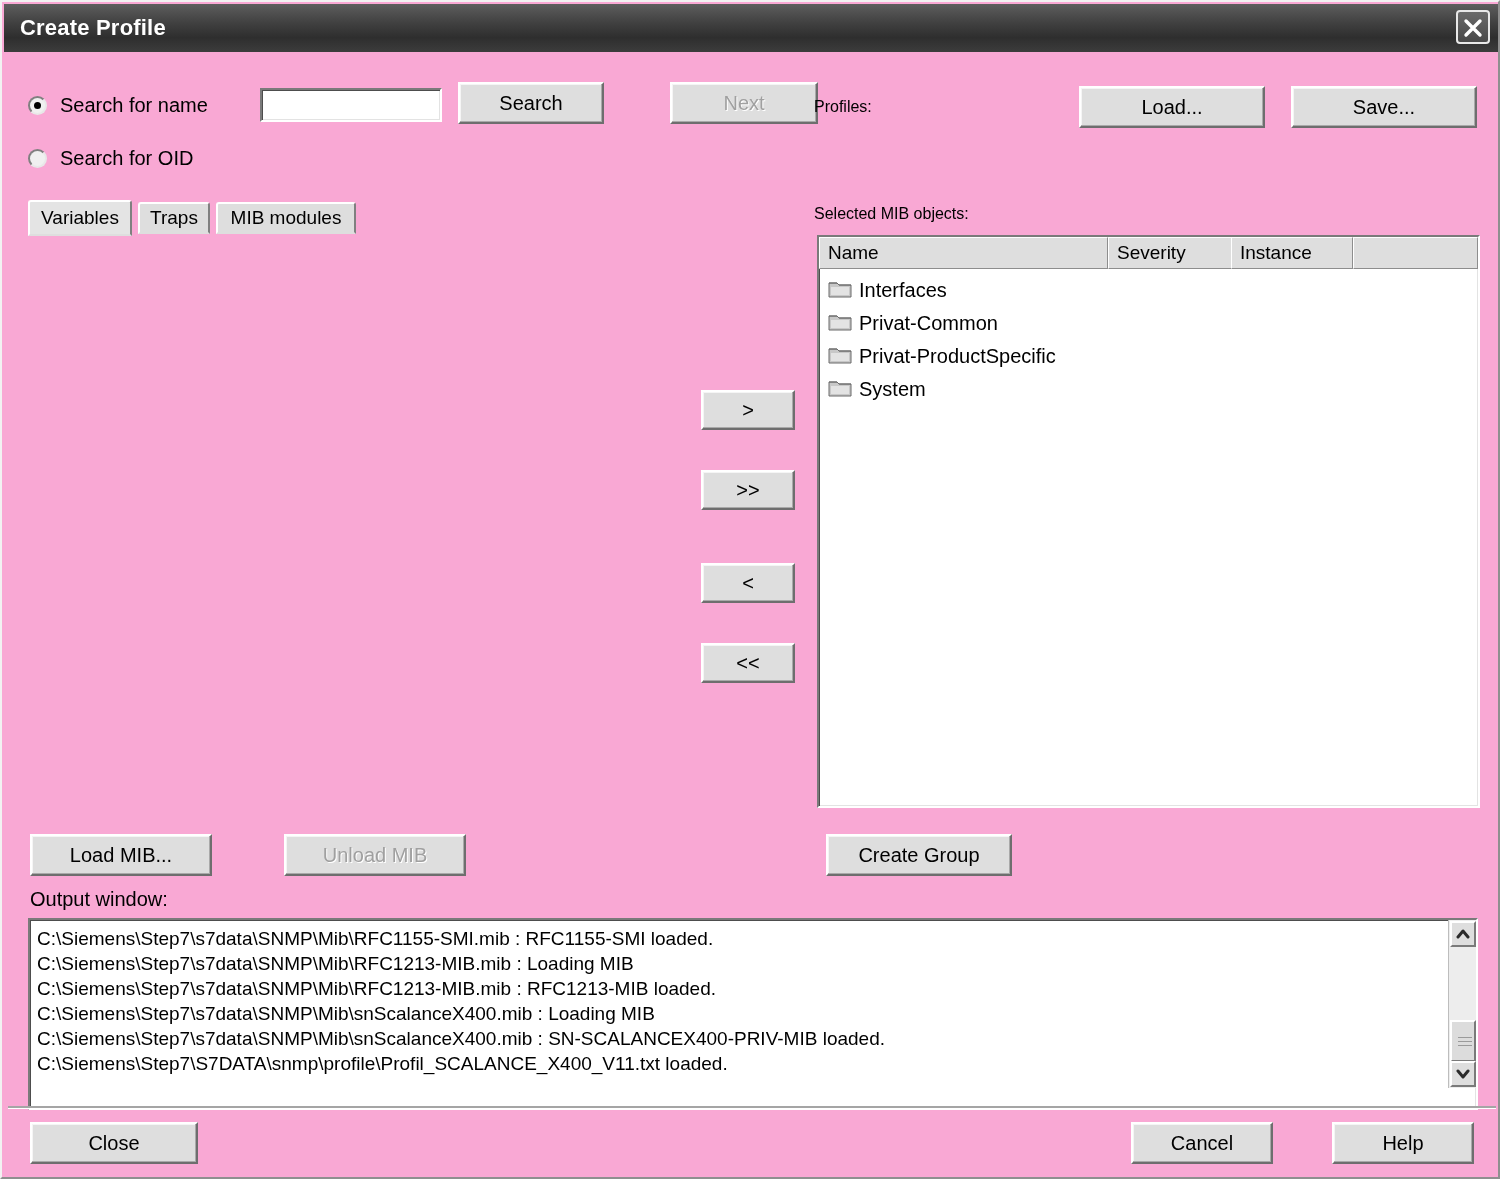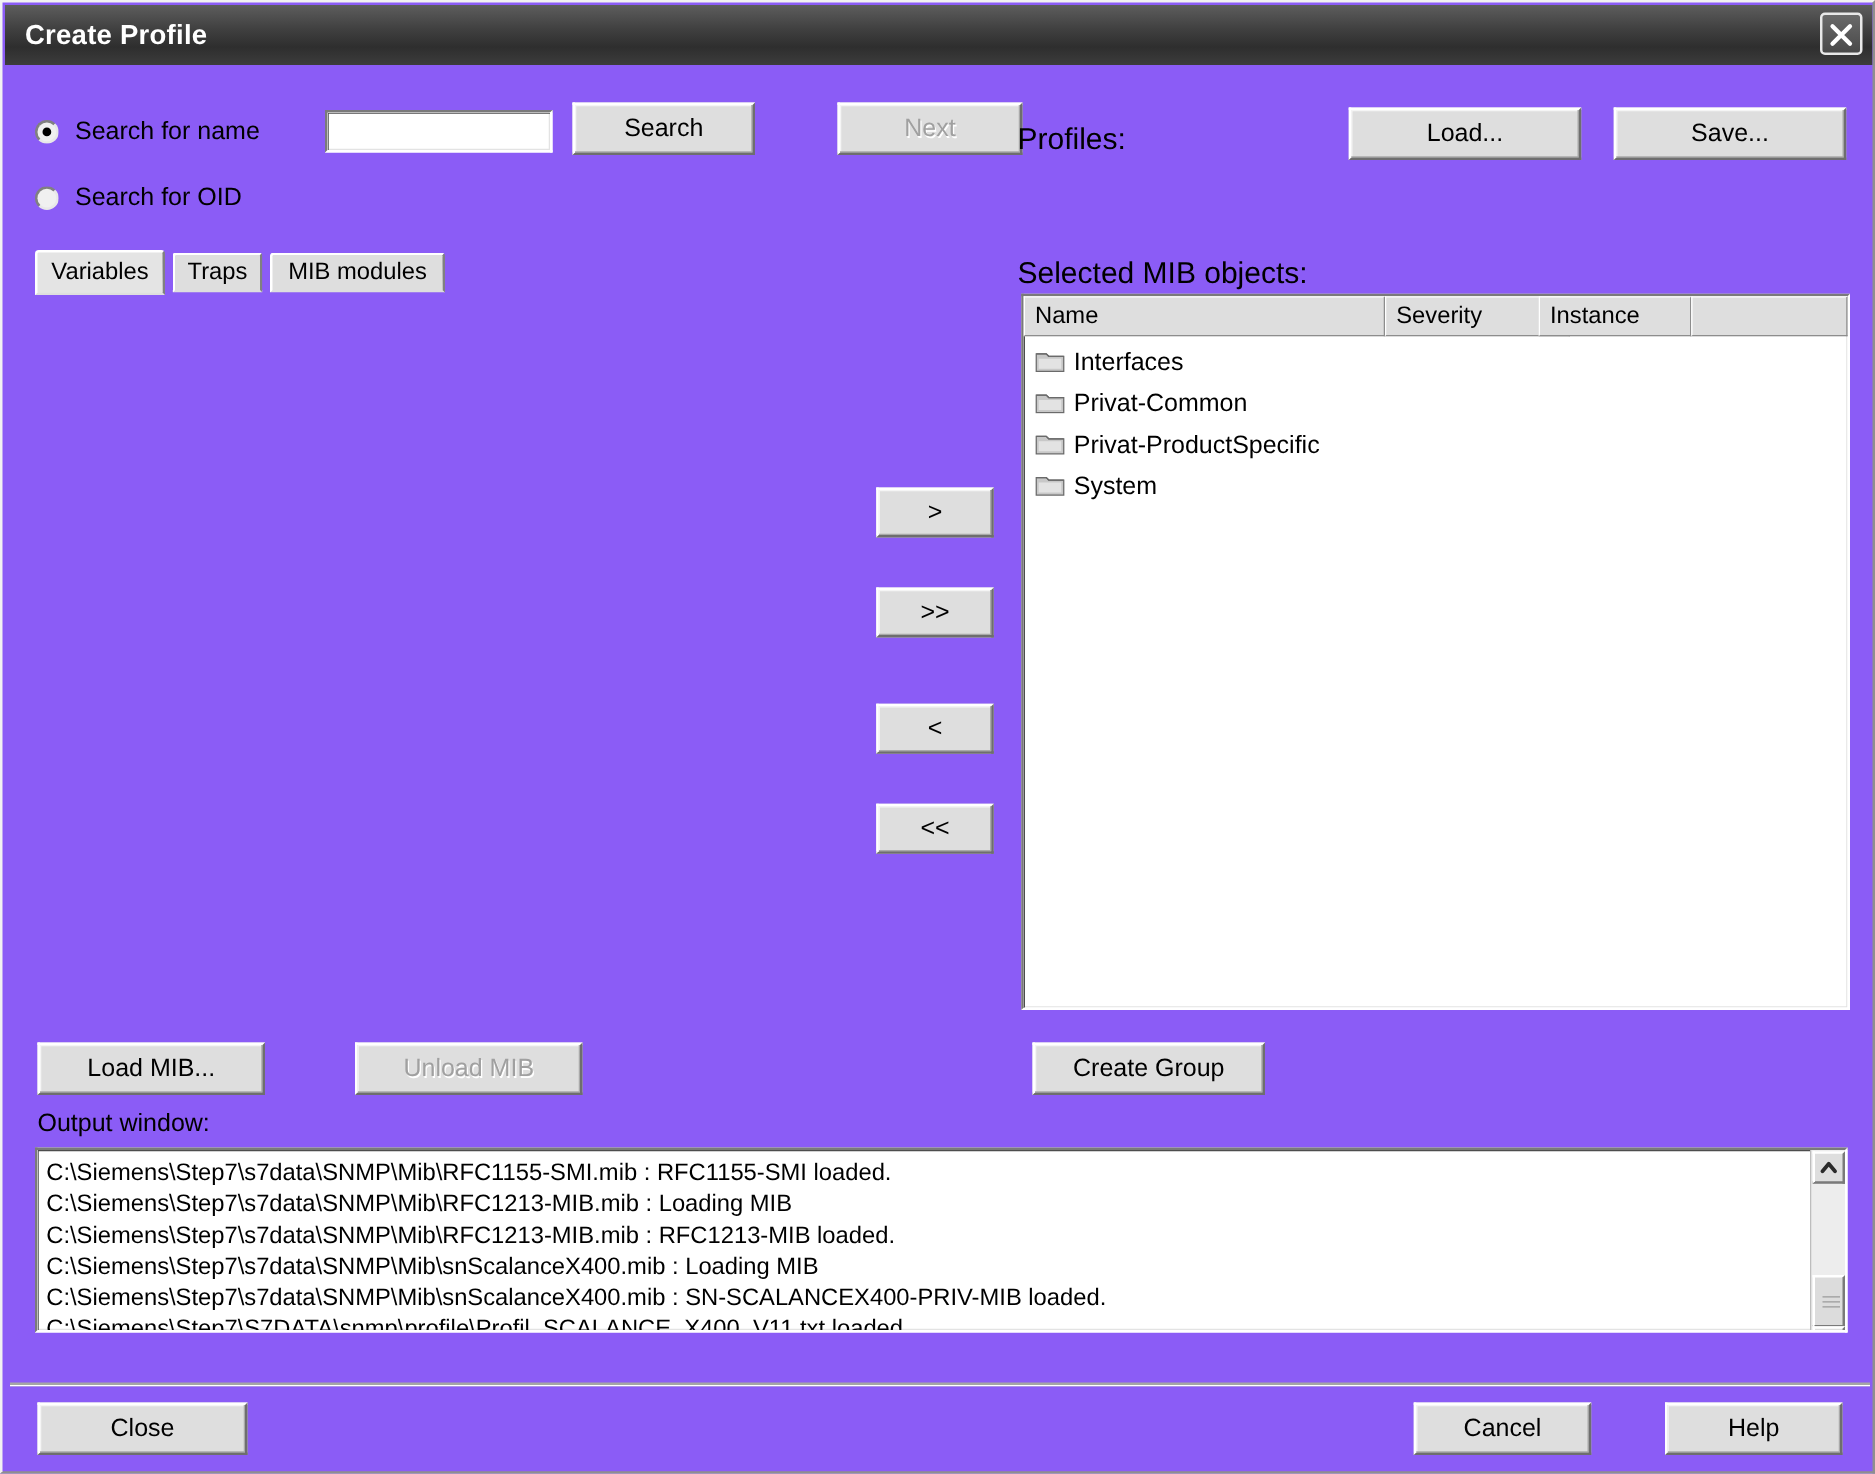--- a/index.html
+++ b/index.html
@@ -8,21 +8,21 @@
     background: #ffffff;
   }
   body {
     font-family: "Liberation Sans", sans-serif;
   }
   .dialog {
     position: relative;
     width: 1500px;
     height: 1179px;
     box-sizing: border-box;
-    background: #8b5cf6;
+    background: #f9a8d4;
     border: 2px solid #f2f2f2;
     border-right-color: #8f8f8f;
     border-bottom-color: #8f8f8f;
     overflow: hidden;
   }
   
   .titlebar {
     position: absolute;
     left: 2px; top: 2px;
     width: 1494px; height: 48px;
@@ -68,21 +68,21 @@
     white-space: nowrap;
   }
   .btn.disabled {
     color: #a0a0a0;
     text-shadow: 1px 1px 0 #ffffff;
     cursor: default;
     margin-left: 46px;
   }
   .label {
     position: absolute;
-    font-size: 24px;
+    font-size: 16px;
     color: #000000;
     white-space: nowrap;
   }
   .sunken {
     position: absolute;
     box-sizing: border-box;
     background: #ffffff;
     border: 2px solid;
     border-color: #7a7a7a #ffffff #ffffff #7a7a7a;
     box-shadow: inset 1px 1px 0 #4d4d4d, inset -1px -1px 0 #e3e3e3;
@@ -319,21 +319,21 @@
         <rect x="3" y="8" width="18" height="8" fill="#e3e3e3"></rect>
       </svg>
       <span>System</span>
     </div>
   </div>
 
   <div class="btn" style="left:824px; top:832px; width:186px; height:42px;">Create Group</div>
 
   <div class="label" style="left:28px; top:886px; font-size:20px;">Output window:</div>
 
-  <div class="sunken" style="left:26px; top:916px; width:1450px; height:148px; overflow:hidden;padding-left:28px;">
+  <div class="sunken" style="left:26px; top:916px; width:1450px; height:192px; overflow:hidden;padding-left:28px;">
     <div style="position:absolute; left:7px; top:6px; right:32px; top:6px;">
       <div class="out-line">C:\Siemens\Step7\s7data\SNMP\Mib\RFC1155-SMI.mib : RFC1155-SMI loaded.</div>
       <div class="out-line">C:\Siemens\Step7\s7data\SNMP\Mib\RFC1213-MIB.mib : Loading MIB</div>
       <div class="out-line">C:\Siemens\Step7\s7data\SNMP\Mib\RFC1213-MIB.mib : RFC1213-MIB loaded.</div>
       <div class="out-line">C:\Siemens\Step7\s7data\SNMP\Mib\snScalanceX400.mib : Loading MIB</div>
       <div class="out-line">C:\Siemens\Step7\s7data\SNMP\Mib\snScalanceX400.mib : SN-SCALANCEX400-PRIV-MIB loaded.</div>
       <div class="out-line">C:\Siemens\Step7\S7DATA\snmp\profile\Profil_SCALANCE_X400_V11.txt loaded.</div>
     </div>
 
     <div class="scrollbar" style="right:0px; top:0px; height:168px;">

